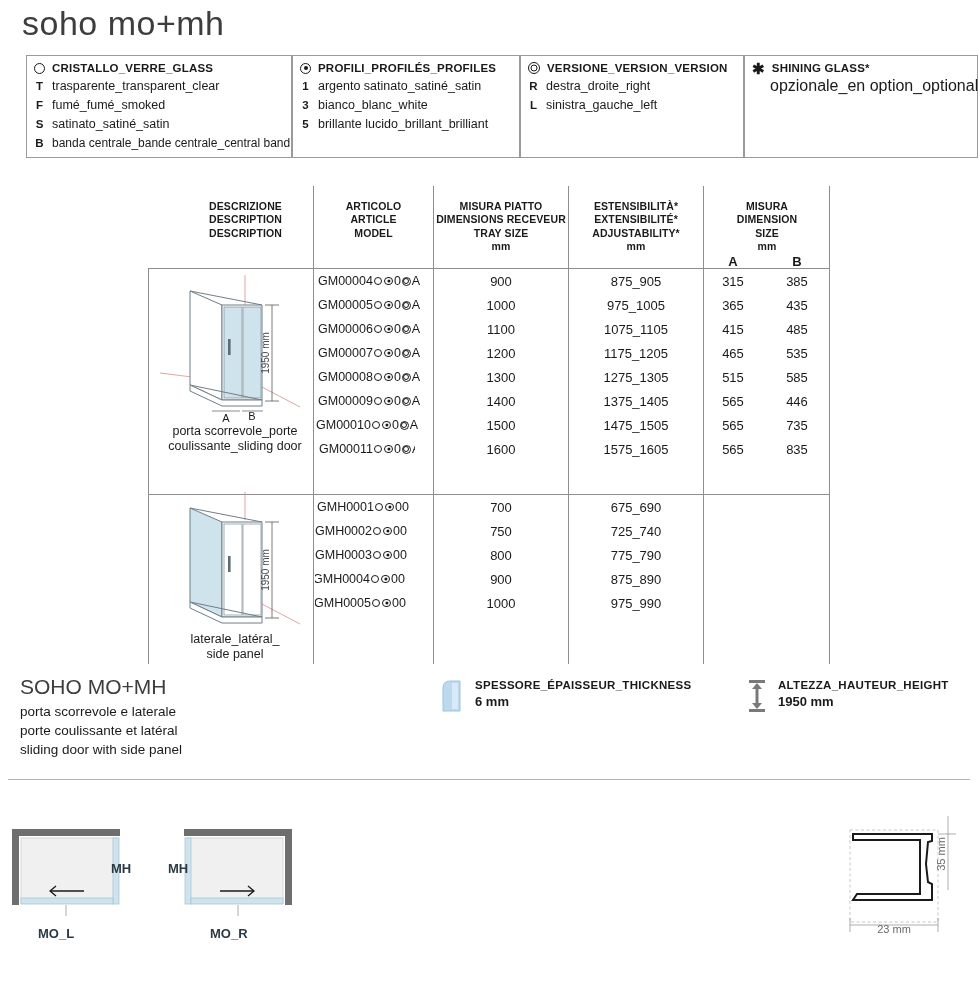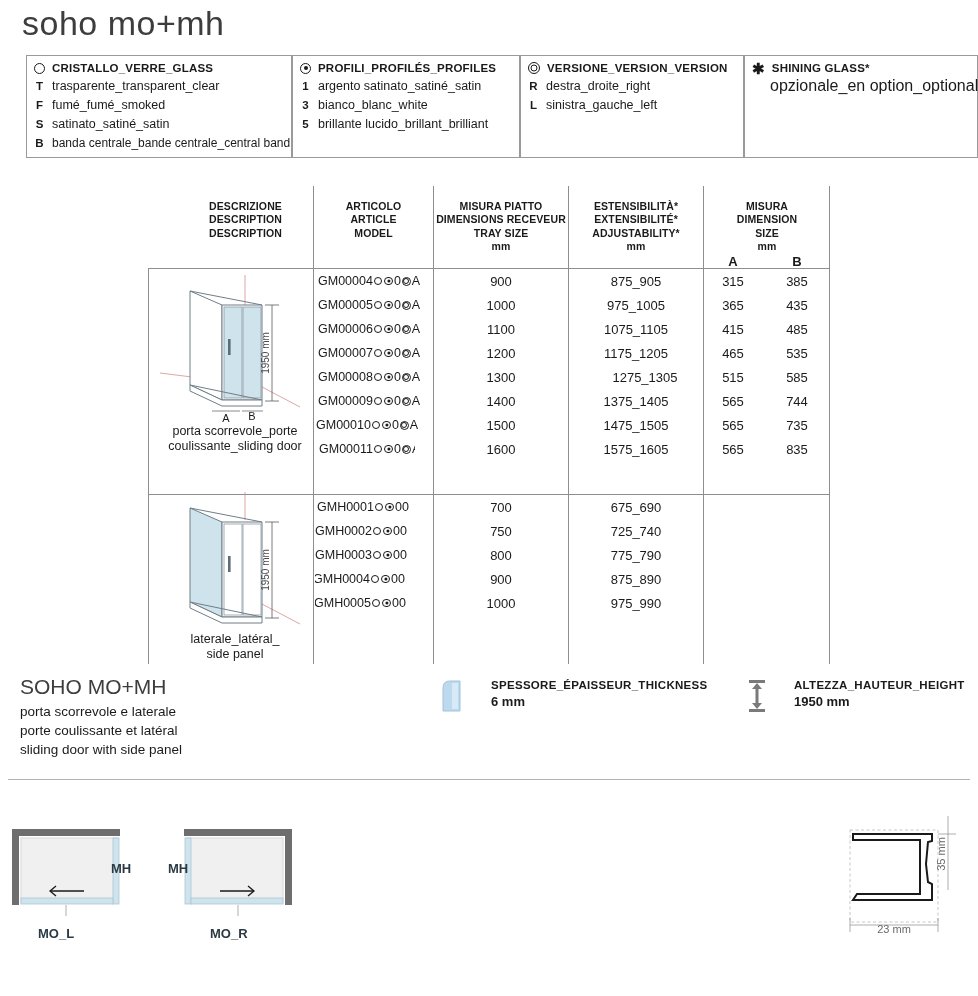--- a/index.html
+++ b/index.html
@@ -115,21 +115,21 @@
   
   .prod-title {
     position: absolute; left: 20px; top: 675px;
     font-size: 21px; font-weight: 300; color: #3d3d3d; white-space: nowrap;
   }
   .prod-sub {
     position: absolute; left: 20px; top: 702px;
     font-size: 13.5px; line-height: 1.42; color: #1a1a1a; white-space: nowrap;
   }
 
-  .spec { position: absolute; display: flex; align-items: flex-start; gap: 25px; }
+  .spec { position: absolute; display: flex; align-items: flex-start; gap: 9px; }
   .spec-txt { font-size: 11.5px; font-weight: bold; letter-spacing: .3px; line-height: 1.35; white-space: nowrap; }
   .spec-val { font-size: 13px; font-weight: bold; }
 
   .sep { position: absolute; height: 1px; background: #b4b4b4; }
 
   .planlabel {
     position: absolute; font-size: 13px; font-weight: bold;
     color: #2b3a44; white-space: nowrap;
   }
   .mh-label {
@@ -325,38 +325,38 @@
       <div class="cell-art" style="left:3px; top:2px;">
         <span>GM00008</span>
         <span class="art-ic-circle"></span>
         <span class="art-ic-dot"></span>
         <span>0</span>
         <span class="art-ic-target"></span>
         <span>A</span>
       </div>
     </div>
     <div class="cell" style="left:288px; top:184px; width:130px;">1300</div>
-    <div class="cell" style="left:432px; top:184px; width:130px;">1275_1305</div>
+    <div class="cell" style="left:423px; top:184px; width:130px;">1275_1305</div>
     <div class="cell" style="left:558px; top:184px; width:54px;">515</div>
     <div class="cell" style="left:622px; top:184px; width:54px;">585</div>
 
     <div class="clipbox" style="left:167px; top:206px; width:117px; height:22px;">
       <div class="cell-art" style="left:3px; top:2px;">
         <span>GM00009</span>
         <span class="art-ic-circle"></span>
         <span class="art-ic-dot"></span>
         <span>0</span>
         <span class="art-ic-target"></span>
         <span>A</span>
       </div>
     </div>
     <div class="cell" style="left:288px; top:208px; width:130px;">1400</div>
     <div class="cell" style="left:423px; top:208px; width:130px;">1375_1405</div>
     <div class="cell" style="left:558px; top:208px; width:54px;">565</div>
-    <div class="cell" style="left:622px; top:208px; width:54px;">744</div>
+    <div class="cell" style="left:622px; top:208px; width:54px;">446</div>
 
     <div class="clipbox" style="left:167px; top:230px; width:117px; height:22px;">
       <div class="cell-art" style="left:1px; top:2px;">
         <span>GM00010</span>
         <span class="art-ic-circle"></span>
         <span class="art-ic-dot"></span>
         <span>0</span>
         <span class="art-ic-target"></span>
         <span>A</span>
       </div>

